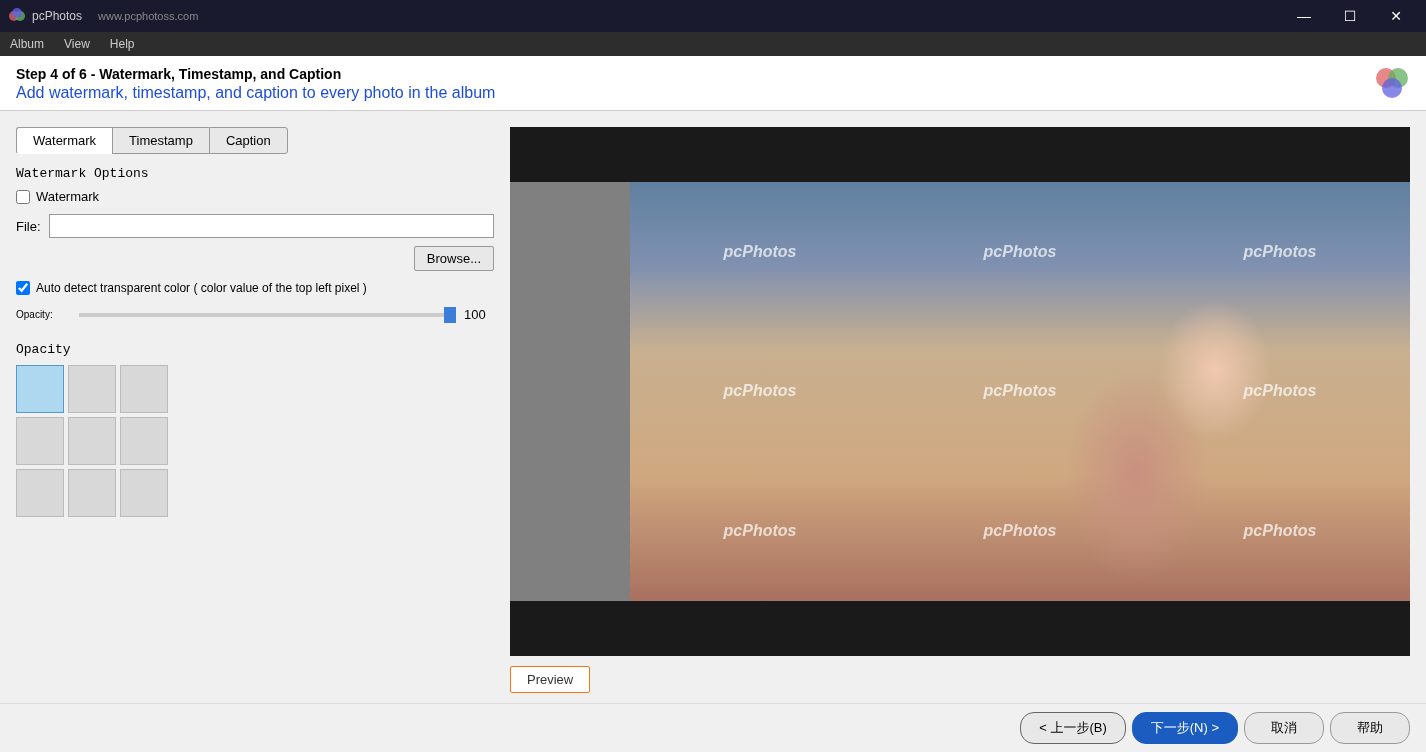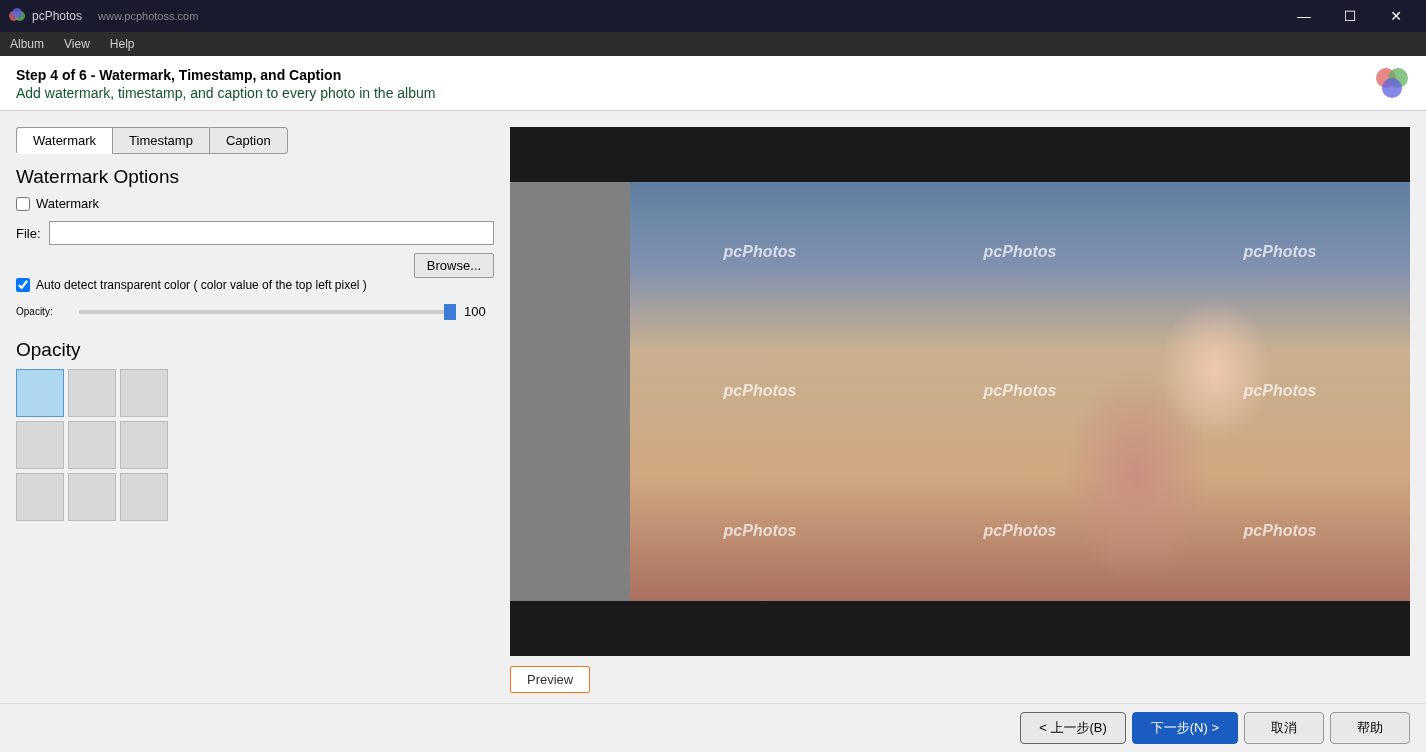--- a/index.html
+++ b/index.html
@@ -87,22 +87,22 @@
       display: flex;
       align-items: center;
       justify-content: space-between;
       flex-shrink: 0;
     }
     .header-title {
       font-size: 14px;
       font-weight: bold;
     }
     .header-subtitle {
-      font-size: 14px;
-      color: #14532d;
+      font-size: 16px;
+      color: #1d4ed8;
       margin-top: 2px;
     }
     .header-logo {
       display: flex;
       align-items: center;
     }
     .logo-circles {
       position: relative;
       width: 36px;
       height: 36px;
@@ -141,23 +141,24 @@
     }
     .tab-btn:first-child { border-radius: 3px 0 0 3px; }
     .tab-btn:last-child { border-right: 1px solid #999; border-radius: 0 3px 3px 0; }
     .tab-btn.active {
       background: white;
       border-bottom: 1px solid white;
     }
 
     
     .section-title {
-      font-size: 19px;
+      font-size: 13px;
       font-weight: normal;
       margin-bottom: 8px;
+      font-family: Liberation Mono, monospace;
     }
 
     .checkbox-row {
       display: flex;
       align-items: center;
       gap: 6px;
       margin-bottom: 10px;
     }
     .checkbox-row input[type="checkbox"] {
       width: 14px;
@@ -176,21 +177,21 @@
       height: 24px;
       border: 1px solid #999;
       background: white;
       padding: 2px 4px;
       font-size: 12px;
     }
 
     .browse-row {
       display: flex;
       justify-content: flex-end;
-      margin-bottom: 0;
+      margin-bottom: 10px;
     }
     .browse-btn {
       padding: 4px 12px;
       border: 1px solid #999;
       background: #e8e8e8;
       cursor: pointer;
       font-size: 13px;
       border-radius: 2px;
     }
 
@@ -352,21 +353,21 @@
       gap: 6px;
       border-top: 1px solid #ddd;
       flex-shrink: 0;
     }
     .footer-btn {
       padding: 6px 18px;
       border: 1px solid #999;
       background: #e8e8e8;
       cursor: pointer;
       font-size: 13px;
-      border-radius: 4px;
+      border-radius: 14px;
       min-width: 80px;
     }
     .footer-btn.primary {
       background: #e8e8e8;
       border-color: #666;
     }
     .footer-btn.next {
       background: #1a5cbf;
       color: white;
       border-color: #1a5cbf;

